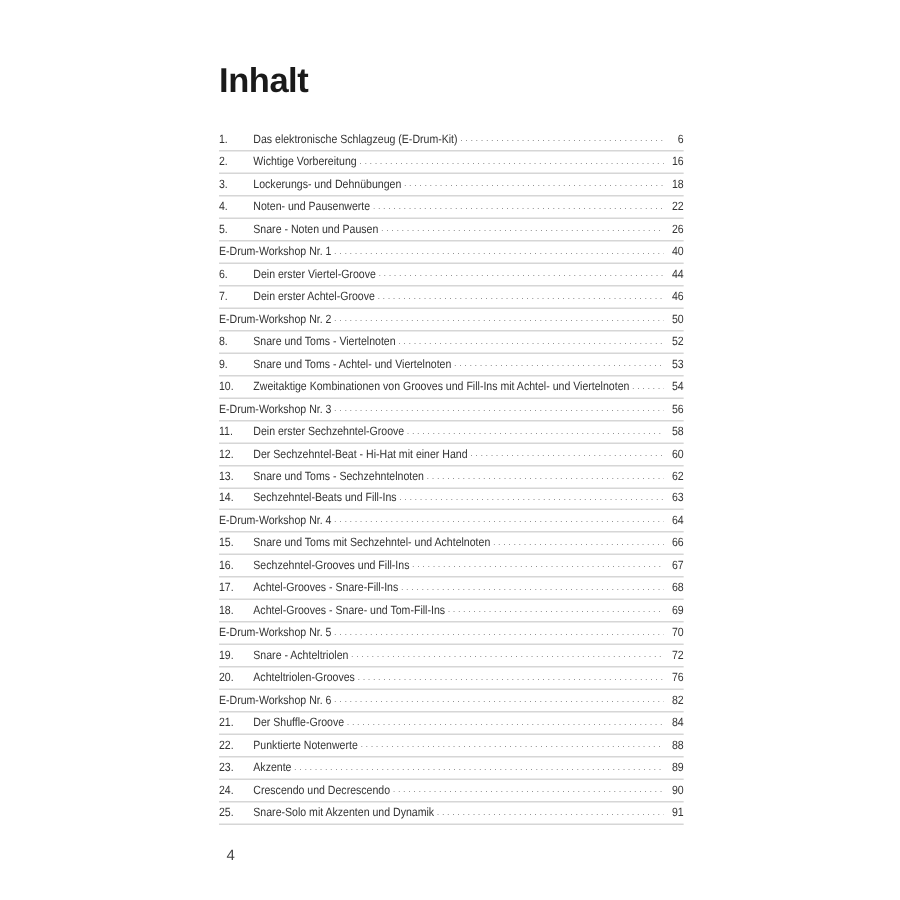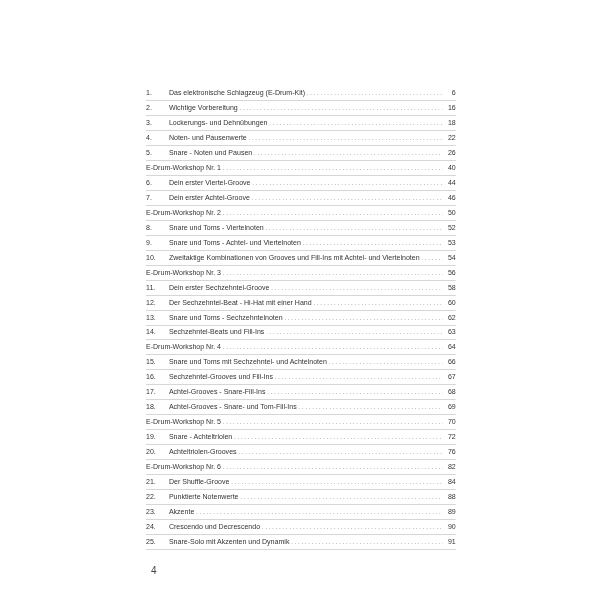--- a/index.html
+++ b/index.html
@@ -17,20 +17,21 @@
   .workshop .label { padding-left:0; }
   .dots { flex:1 1 auto; overflow:hidden; color:#888; letter-spacing:1.2px; font-size:7px; }
   .dots::before { content:". . . . . . . . . . . . . . . . . . . . . . . . . . . . . . . . . . . . . . . . . . . . . . . . . . . . . . . . . . . . . . . . . . . . . . . . . . . . . . . . . . . . . . . . . . . . . . . . . . . . . . ."; letter-spacing:0; }
   .page-no { flex:0 0 auto; padding-left:3px; color:#333; text-align:right; min-width:12px; }
   .footer-page { position:absolute; left:151px; top:565px; font-size:10px; color:#444; }
 </style>
 </head>
 <body>
 
 <div class="page">
+  <div class="title">Inhalt</div>
 
   <div class="toc" id="toc">
       <div class="row">
         <span class="num">1.</span>
         <span class="label">Das elektronische Schlagzeug (E-Drum-Kit)</span>
         <span class="dots"></span>
         <span class="page-no">6</span>
       </div>
       <div class="row">
         <span class="num">2.</span>

